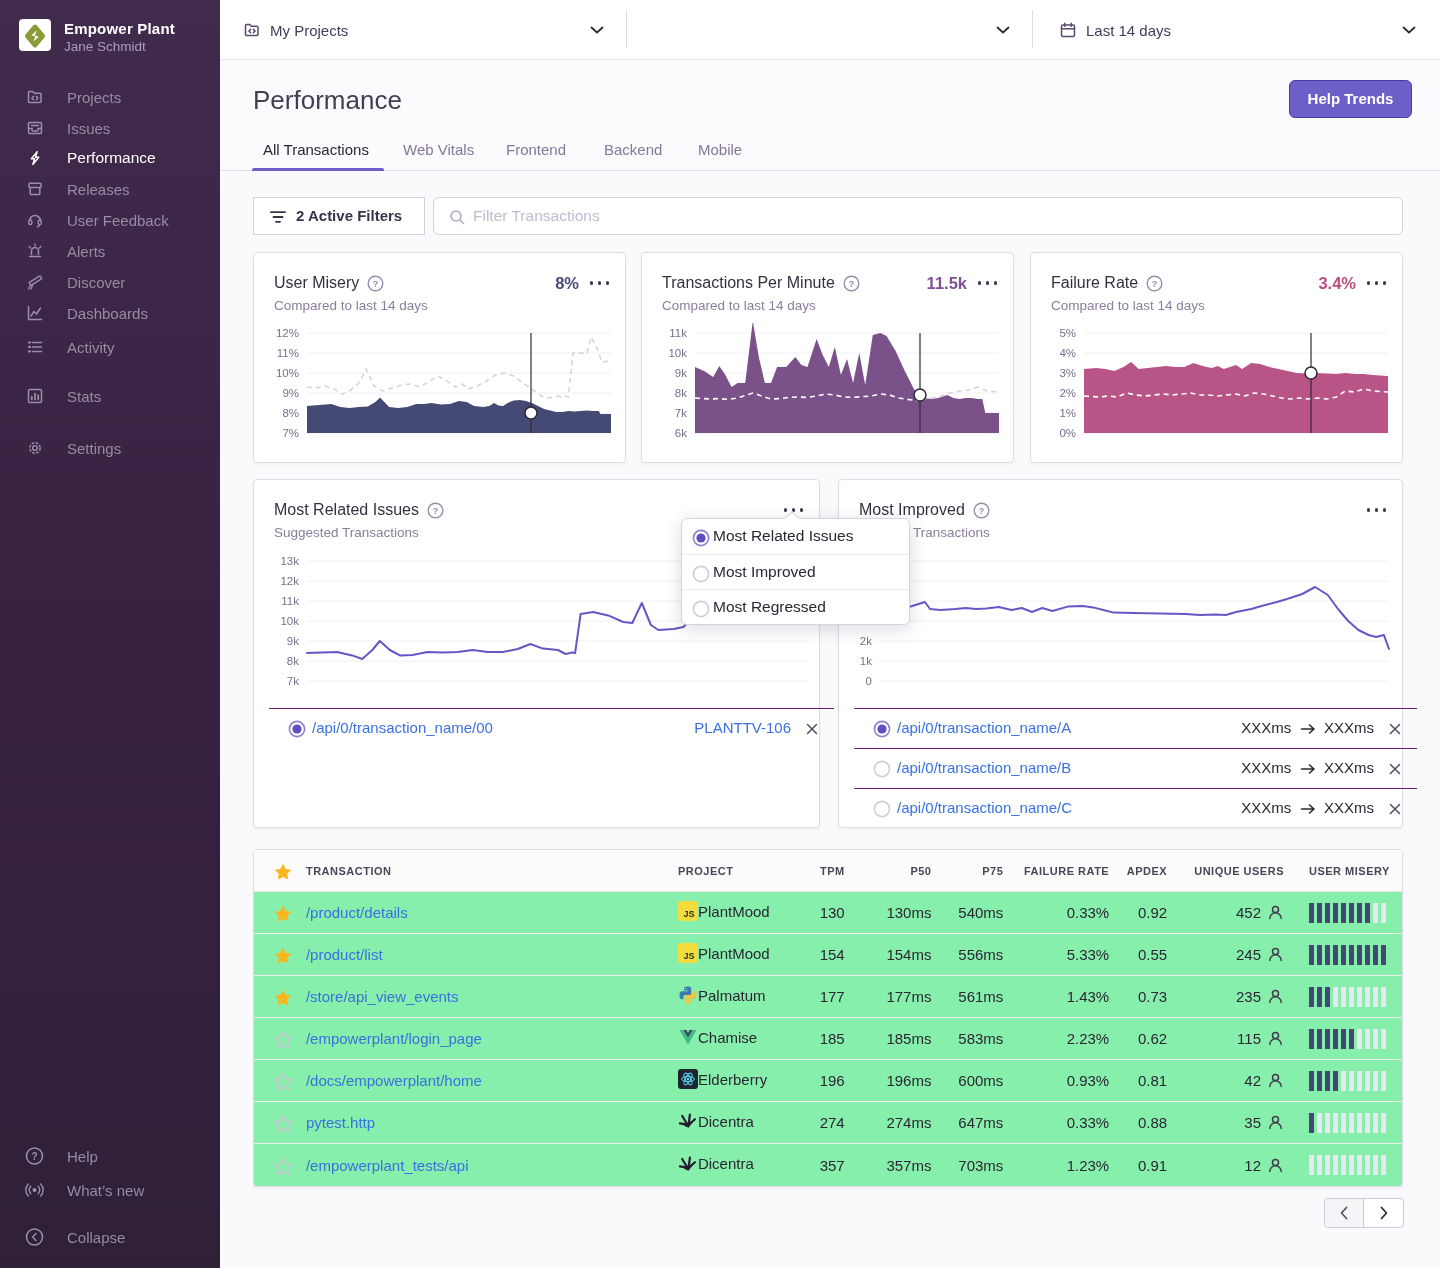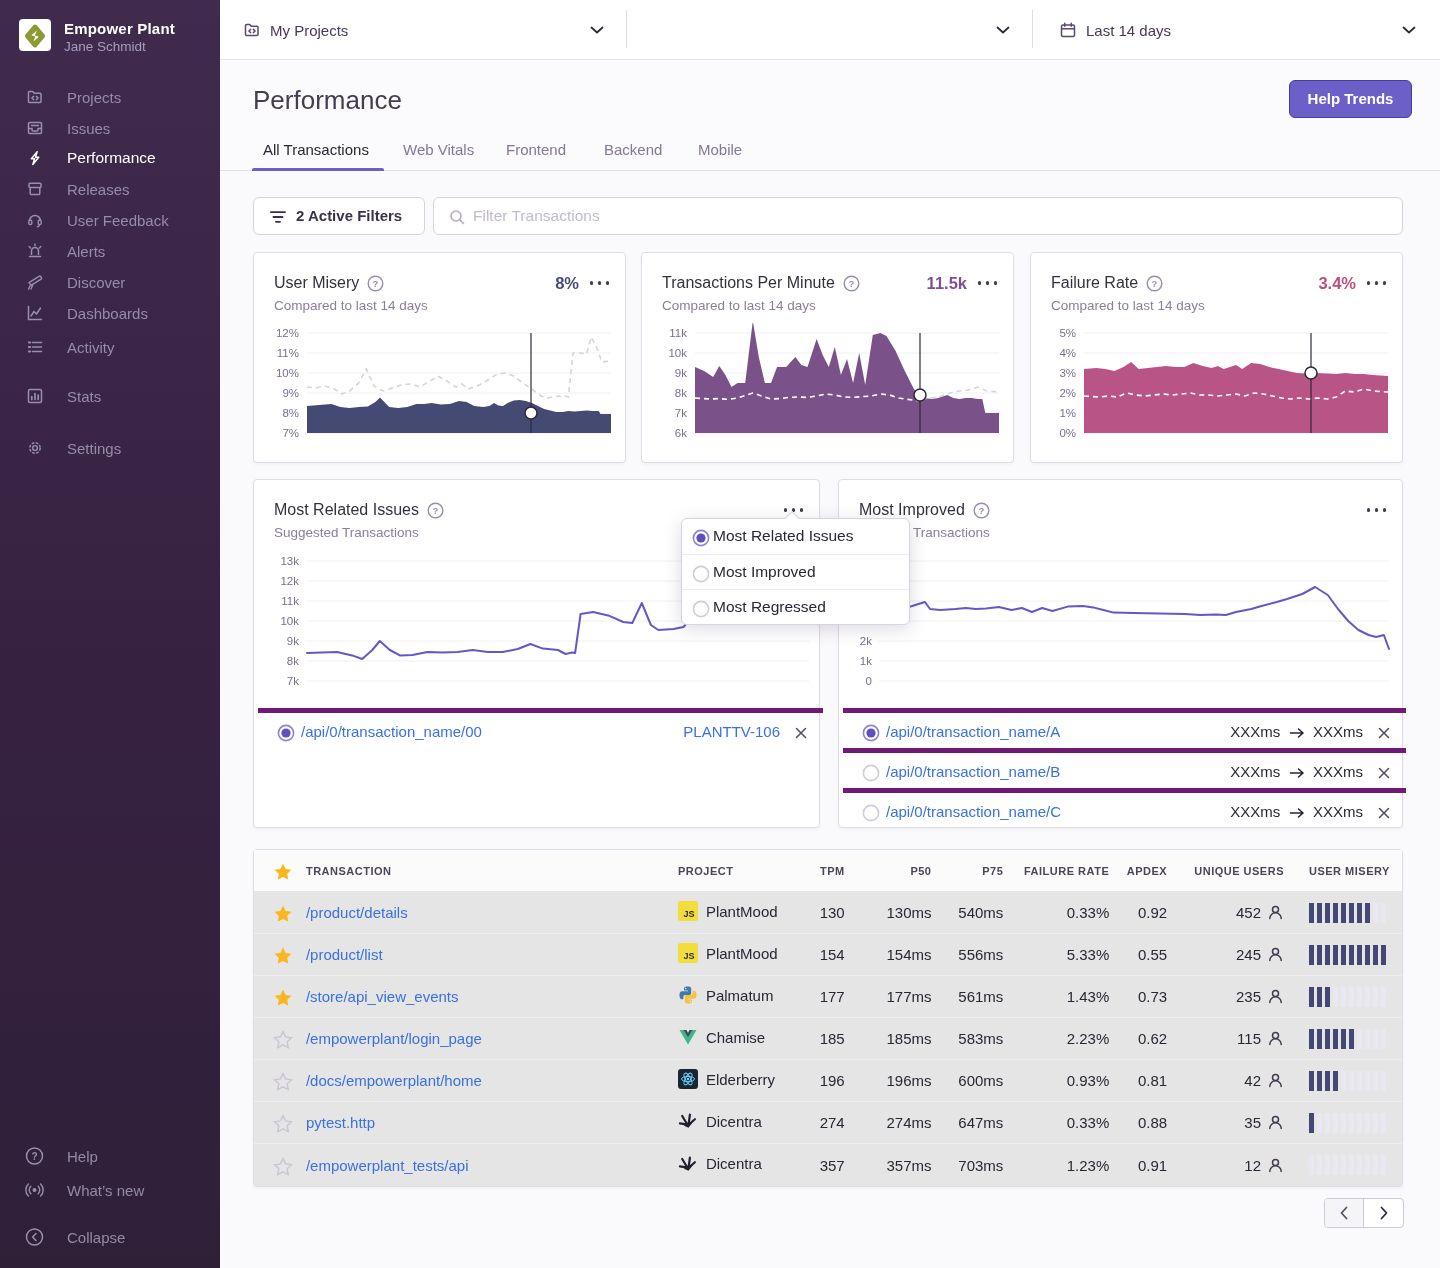--- a/index.html
+++ b/index.html
@@ -16,49 +16,49 @@
 .bnav .lb{color:#948aa4}
 .topbar{position:absolute;left:220px;top:0;width:1220px;height:60px;background:#fff;border-bottom:1px solid #e4e1e8}
 .tsep{position:absolute;top:10px;width:1px;height:38px;background:#dfdbe4}
 .titem{position:absolute;top:0;height:60px;display:flex;align-items:center;font-size:15px;color:#473a54}
 .head{position:absolute;left:220px;top:61px;width:1220px;height:110px;background:#fbfbfd;border-bottom:1px solid #e1dde6}
 .h1{position:absolute;left:33px;top:24px;font-size:26px;color:#453c52}
 .btn-p{position:absolute;left:1069px;top:19px;width:123px;height:38px;background:#6c5fc7;border:1px solid #493aa2;border-radius:6px;color:#fff;font-size:15px;font-weight:bold;text-align:center;line-height:36px}
 .tab{position:absolute;top:80px;font-size:15px;color:#857796;white-space:nowrap}
 .tab.on{color:#2b2633}
 .underline{position:absolute;left:32px;top:107px;width:132px;height:3px;background:#6c5fc7;border-radius:2px 2px 0 0}
-.fbtn{position:absolute;left:253px;top:197px;width:172px;height:38px;background:#fff;border:1px solid #d8d2df;border-radius:6px}
+.fbtn{position:absolute;left:253px;top:197px;width:172px;height:38px;background:#fff;border:1px solid #d8d2df;border-radius:0}
 .fbtn .lb{position:absolute;left:42px;top:9px;font-size:15px;font-weight:bold;color:#3a3247}
 .search{position:absolute;left:433px;top:197px;width:970px;height:38px;background:#fff;border:1px solid #d8d2df;border-radius:6px}
 .search .ph{position:absolute;left:39px;top:9px;font-size:15.5px;color:#c3bbd1}
 .card{position:absolute;background:#fff;border:1px solid #e0dce7;border-radius:4px;box-shadow:0 2px 3px rgba(50,40,70,.04)}
 .ct{position:absolute;left:20px;top:21px;font-size:16px;color:#353040;display:flex;align-items:center;gap:8px;white-space:nowrap}
 .cv{position:absolute;top:21px;font-size:16.5px;font-weight:bold}
 .cs{position:absolute;left:20px;top:45px;font-size:13.5px;color:#8b7e9c;white-space:nowrap}
 .dots{position:absolute;display:inline-flex;gap:4.5px;align-items:center}
 .dots i{width:3.5px;height:3.5px;border-radius:50%;background:#40384a;display:block}
 .axl{font-size:11.5px;fill:#7a6e8c;font-family:"Liberation Sans",sans-serif}
-.txrow{position:absolute;left:4px;width:100%;height:40px;border-top:5px solid #701a75}
+.txrow{position:absolute;left:15px;width:100%;height:40px;border-top:1px solid #701a75}
 .txrow .rd{position:absolute;left:19px;top:11px}
 .txrow .lk{position:absolute;left:43px;top:10px;font-size:15px;color:#3a70df;white-space:nowrap}
 .txrow .rt{position:absolute;top:10px;font-size:15px;color:#3a70df;white-space:nowrap}
 .txrow .xx{position:absolute;top:13px}
 .menu{position:absolute;left:681px;top:518px;width:229px;height:107px;background:#fff;border:1px solid #d9d3e0;border-radius:6px;box-shadow:0 4px 18px rgba(60,48,86,.18);z-index:40}
 .menu .caret{position:absolute;left:105px;top:-6px;width:10px;height:10px;background:#fff;border-left:1px solid #d9d3e0;border-top:1px solid #d9d3e0;transform:rotate(45deg)}
 .mi{position:absolute;left:0;width:100%;height:35px}
 .mi .rd{position:absolute;left:10px;top:10px}
 .mi .lb{position:absolute;left:31px;top:8px;font-size:15.5px;color:#2b2633;white-space:nowrap}
 .mi + .mi{border-top:1px solid #efebf2}
-table.grid{position:absolute;left:253px;top:849px;width:1150px;border-collapse:separate;border-spacing:0;background:#e5e5e5;border:1px solid #e0dce7;border-radius:4px;box-shadow:0 2px 3px rgba(50,40,70,.04)}
+table.grid{position:absolute;left:253px;top:849px;width:1150px;border-collapse:separate;border-spacing:0;background:#86efac;border:1px solid #e0dce7;border-radius:4px;box-shadow:0 2px 3px rgba(50,40,70,.04)}
 table.grid th{height:42px;background:#fbfbfc;font-size:11px;font-weight:bold;letter-spacing:.5px;color:#4d4456;text-transform:uppercase;border-bottom:1px solid #e6e2ea;text-align:right;padding:0 0 0 0;white-space:nowrap}
 table.grid td{height:42px;font-size:15px;color:#2b2633;text-align:right;border-bottom:1px solid #efecf2;white-space:nowrap}
 table.grid tr:last-child td{border-bottom:none}
 table.grid .l{text-align:left}
 .plink{color:#3a70df}
-.pname{display:inline-flex;align-items:center;gap:8px}
+.pname{display:inline-flex;align-items:center;}
 .unum{display:inline-flex;align-items:center;gap:6px}
 .mis{display:inline-flex;gap:3px;height:20px;vertical-align:middle}
 .mis i{width:5px;height:20px;display:block}
 .pag{position:absolute;left:1324px;top:1198px;width:80px;height:30px;border:1px solid #cfc8d8;border-radius:4px;background:#fff;display:flex}
 .pag .b{width:39.5px;height:100%;display:flex;align-items:center;justify-content:center}
 .pag .b:first-child{background:#f5f4f7;border-right:1px solid #cfc8d8;border-radius:3px 0 0 3px}
 </style></head><body>
 <div class="sidebar">
     <div class="slogo">
       <svg width="32" height="32" viewBox="0 0 32 32" style="position:absolute;left:0;top:0">

